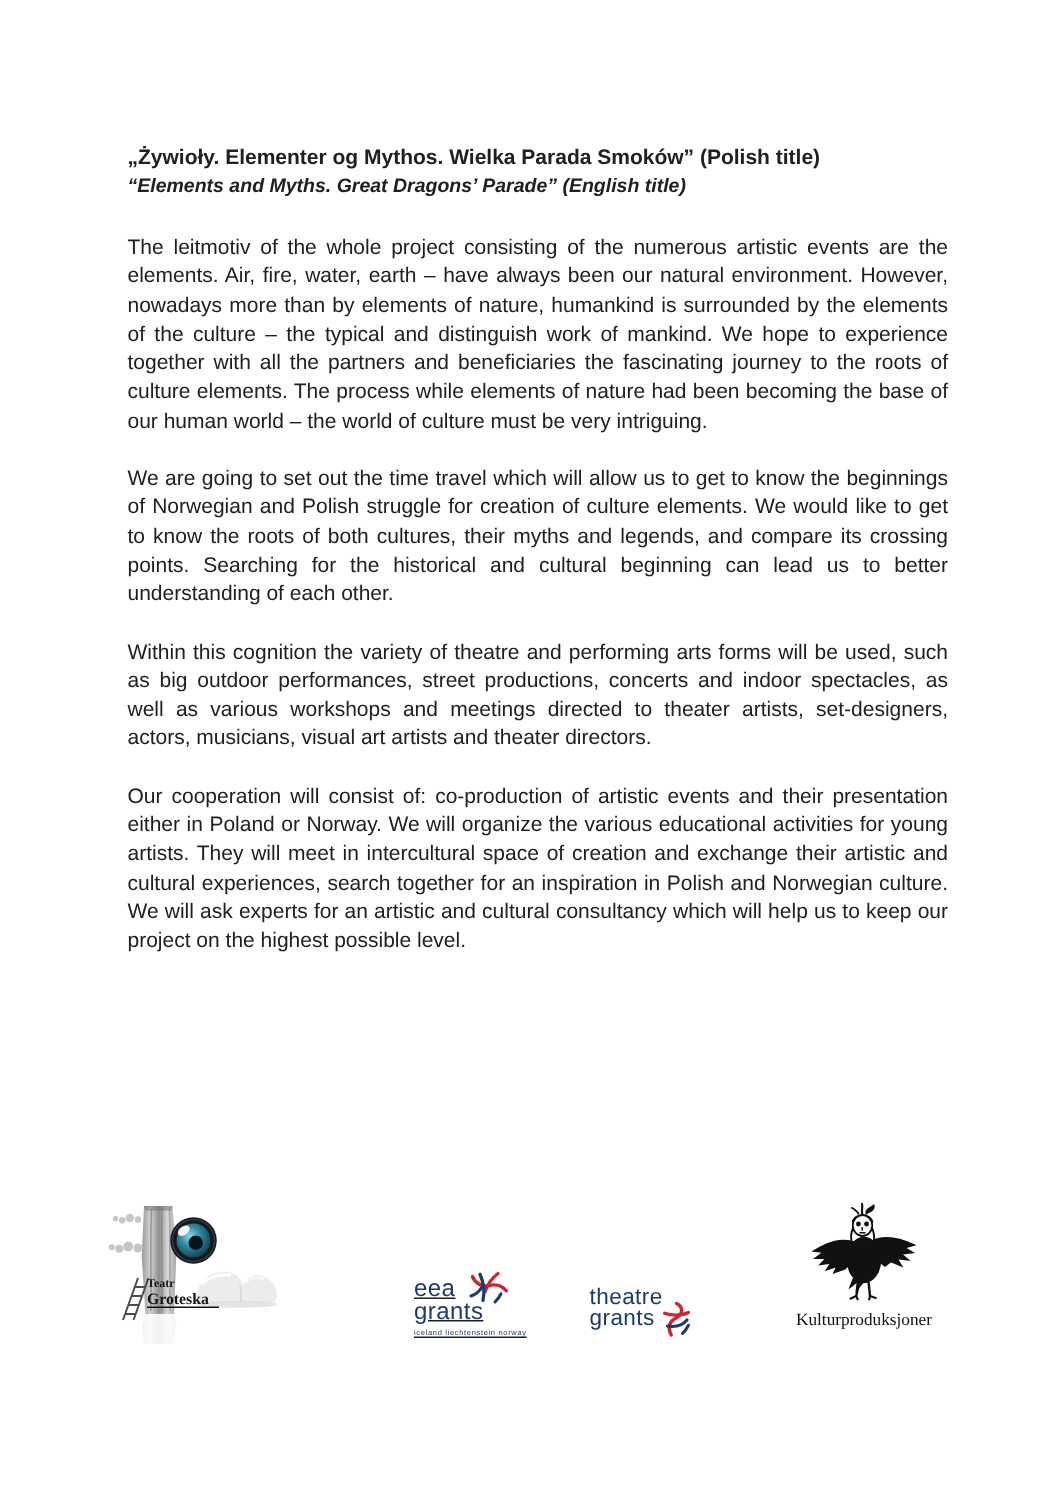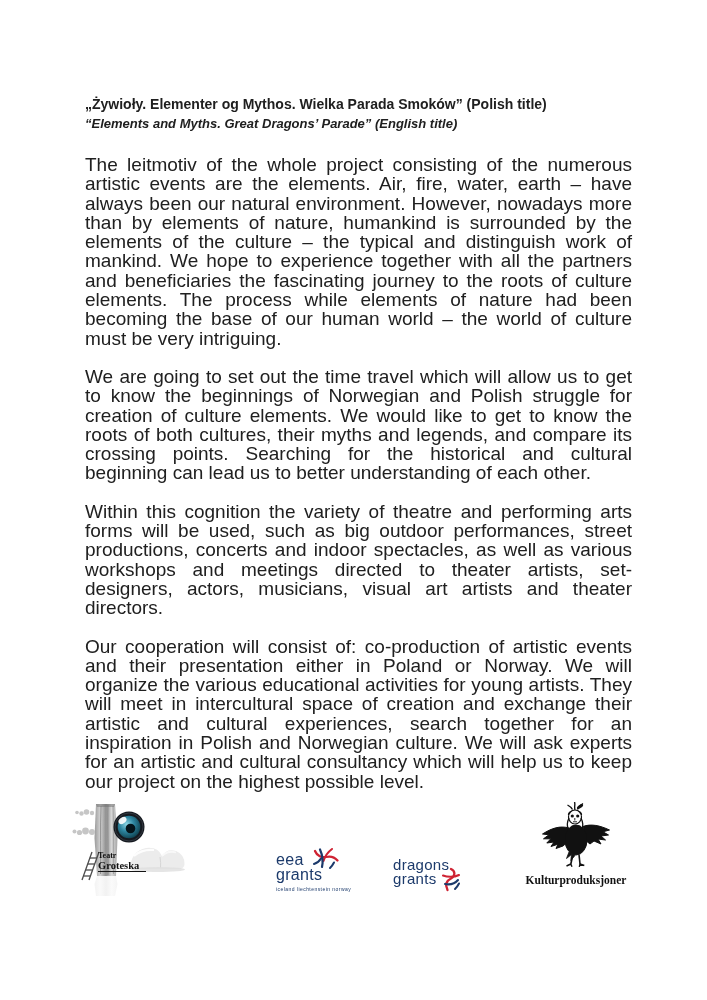--- a/index.html
+++ b/index.html
@@ -13,21 +13,21 @@
   }
   .text-block{
     position:absolute; left:85px; top:82px; width:547px;
   }
   .title-line{
     font-weight:bold; font-size:14px; line-height:20px; white-space:nowrap;
   }
   .title-line.small{ font-size:13px;font-style:italic; }
   .title-line.indent{ padding-left:4px; }
   .body-para{
-    font-size:19px; line-height:19.3px; text-align:justify;
+    font-size:14px; line-height:19.3px; text-align:justify;
     margin:19px 0 0 0;
   }
   .body-para.first{ margin-top:21px; }
 
   
   .logo{ position:absolute; }
   #logo-groteska{ left:72px; top:786px; width:122px; height:98px; }
   #logo-eea{ left:276px; top:841px; width:86px; height:50px; }
   #logo-norway{ left:393px; top:846px; width:90px; height:38px; }
   #logo-kultur{ left:520px; top:790px; width:112px; height:92px; }
@@ -38,21 +38,21 @@
   }
   #logo-norway .grants-word{ font-size:15px; line-height:13.5px; }
   .eea-sub{
     color:var(--navy); font-size:5px; letter-spacing:.45px; margin-top:4px;
     white-space:nowrap;
   }
   .eea-star{ position:absolute; left:36px; top:-6px; }
   .nor-fig{ position:absolute; left:47px; top:9px; }
 
   .kultur-label{
-    font-family:"Liberation Serif", serif; font-weight:bold; font-size:11.5px;
+    font-family:"Liberation Serif", serif; font-weight:normal; font-size:11.5px;
     color:#111; text-align:center; margin-top:2px; white-space:nowrap;
   }
   .bird-svg{ display:block; margin:0 auto; }
 
   .navy-stroke{ stroke:var(--navy); }
   .red-stroke{ stroke:var(--red); }
 
   .groteska-text{
     font-family:"Liberation Serif", serif; font-weight:bold; fill:#131313;
   }
@@ -136,38 +136,38 @@
         <path d="M13.6 72 L20.6 72"></path>
           <path d="M11.4 78 L18.4 78"></path>
       </g>
 
       <text x="26" y="60" font-size="8" class="groteska-text">Teatr</text>
       <text x="26" y="71" font-size="10.5" class="groteska-text">Groteska</text>
       <line x1="26" y1="73.5" x2="74" y2="73.5" stroke="#131313" stroke-width="1"></line>
     </svg>
   </div>
 
-  <div class="logo" id="logo-eea" style="position:absolute;">
+  <div class="logo" id="logo-eea" style="position:absolute;text-decoration:underline;">
     <div style="position:relative;">
       <div class="grants-word">eea</div>
       <svg class="eea-star" width="28" height="24" viewBox="0 0 28 24">
         <path d="M3 4 C5 9 10 11 14 10 C19 8.8 22.5 10 25.5 13.5" fill="none" class="red-stroke" stroke-width="2.3" stroke-linecap="round"></path>
         <path d="M20 2 C16 5 13 9 11.5 14" fill="none" class="red-stroke" stroke-width="2.1" stroke-linecap="round"></path>
         <path d="M8 2.5 C10 7 11.5 13 10 20" fill="none" class="navy-stroke" stroke-width="2.2" stroke-linecap="round"></path>
         <path d="M2 17 C5 16 7.5 14 9 11.5" fill="none" class="navy-stroke" stroke-width="2.1" stroke-linecap="round"></path>
         <path d="M18 21 C19.5 19.5 21 17.5 22 15.5" fill="none" class="navy-stroke" stroke-width="2" stroke-linecap="round"></path>
       </svg>
       <div class="grants-word">grants</div>
       <div class="eea-sub">iceland liechtenstein norway</div>
     </div>
   </div>
 
   <div class="logo" id="logo-norway">
     <div style="position:relative;">
-      <div class="grants-word">dragons</div>
+      <div class="grants-word">theatre</div>
       <div class="grants-word">grants</div>
       <svg class="nor-fig" width="24" height="26" viewBox="0 0 24 26">
         <path d="M11 2 C15.5 4 15.5 9 11 11.5 C6 14 5 18 7.5 23" fill="none" class="red-stroke" stroke-width="2.3" stroke-linecap="round"></path>
         <path d="M3 8.5 C7 10 14 10.5 19 8" fill="none" class="red-stroke" stroke-width="2.1" stroke-linecap="round"></path>
         <path d="M18 13 C15 16.5 10.5 18 5 17" fill="none" class="navy-stroke" stroke-width="2.1" stroke-linecap="round"></path>
         <path d="M15 22 C16.5 20.5 18 18.5 19 16.5" fill="none" class="navy-stroke" stroke-width="2" stroke-linecap="round"></path>
       </svg>
     </div>
   </div>
 

